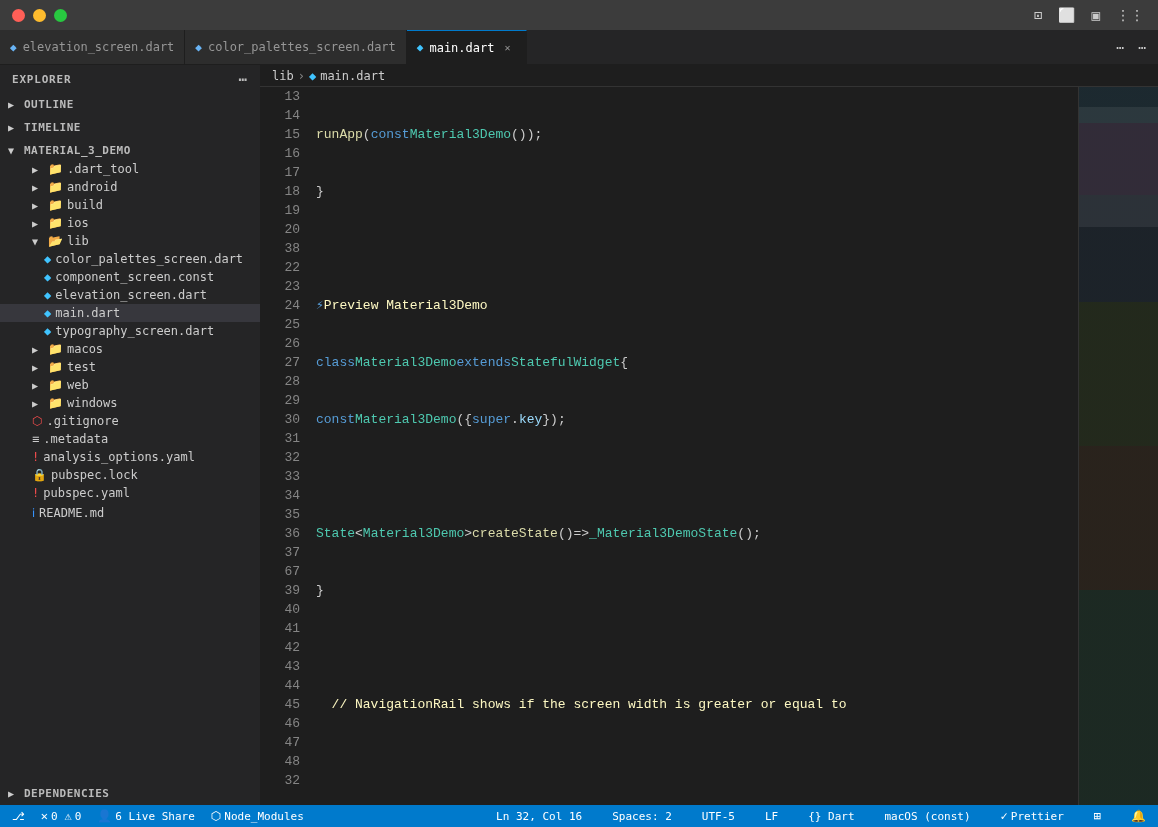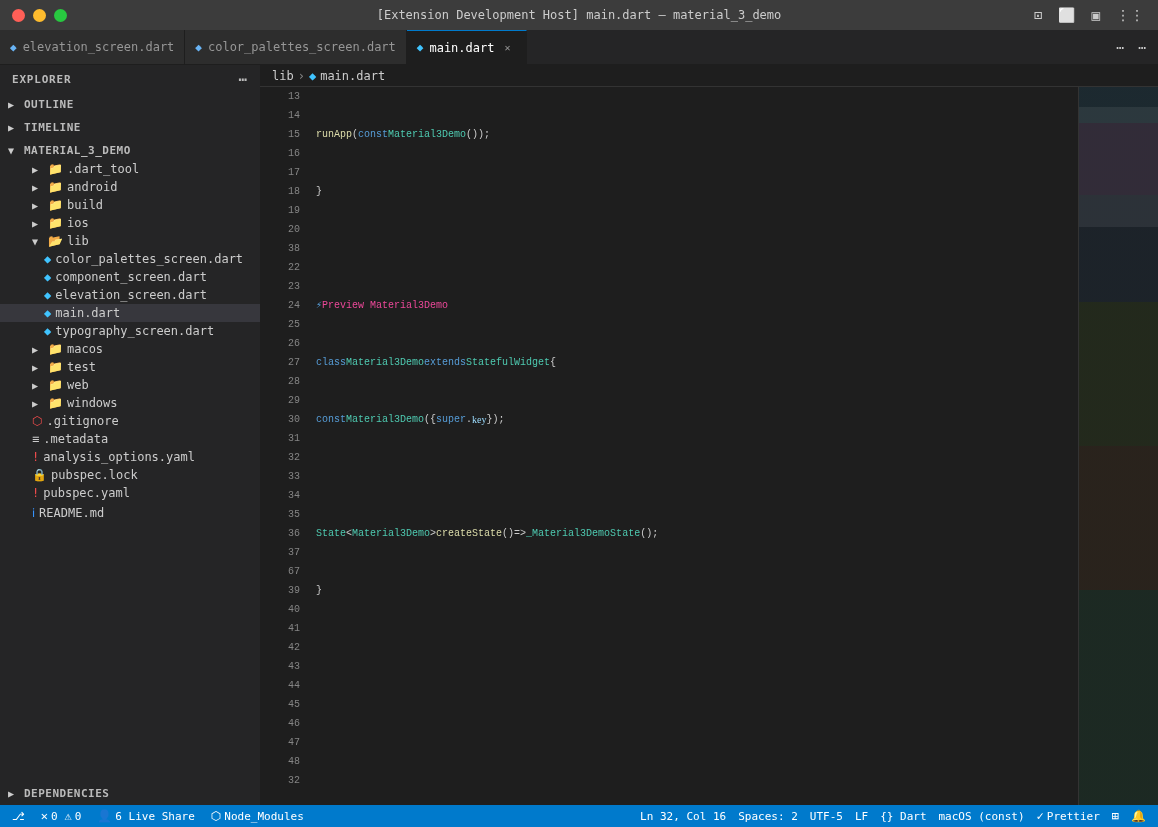--- a/index.html
+++ b/index.html
@@ -187,21 +187,21 @@
       background: #1e1e1e;
       display: flex;
       flex-direction: column;
       overflow: hidden;
     }
     .code-editor {
       flex: 1;
       display: flex;
       overflow: hidden;
       font-family: 'Consolas', 'Courier New', monospace;
-      font-size: 10px;
+      font-size: 13px;
       line-height: 19px;
     }
     .line-numbers {
       width: 48px;
       background: #1e1e1e;
       color: #858585;
       text-align: right;
       padding: 0 8px 0 0;
       flex-shrink: 0;
       user-select: none;
@@ -217,23 +217,23 @@
     .code-line {
       height: 19px;
       display: flex;
       align-items: flex-end;
     }
 
     
     .kw { color: #569cd6; }
     .fn { color: #dcdcaa; }
     .type { color: #4ec9b0; }
-    .comment { color: #ec4899; }
+    .comment { color: #fef9c3; }
     .punct { color: #cccccc; }
-    .prop { color: #9cdcfe; font-family: Liberation Serif, serif; }
+    .prop { color: #9cdcfe; }
     .decorator { color: #dcdcaa; }
 
     
     .minimap {
       width: 80px;
       background: #1e1e1e;
       flex-shrink: 0;
       border-left: 1px solid #333;
       overflow: hidden;
       position: relative;
@@ -274,21 +274,21 @@
     }
     .status-left {
       display: flex;
       align-items: center;
       gap: 8px;
     }
     .status-right {
       margin-left: auto;
       display: flex;
       align-items: center;
-      gap: 4px;
+      gap: 22px;
     }
     .status-item {
       display: flex;
       align-items: center;
       gap: 3px;
       padding: 0 4px;
       cursor: pointer;
       white-space: nowrap;
     }
     .status-icon { font-size: 12px; }
@@ -297,21 +297,20 @@
   </style>
 </head>
 <body>
 
 <div class="titlebar">
   <div class="titlebar-buttons">
     <span class="tb-btn tb-close"></span>
     <span class="tb-btn tb-min"></span>
     <span class="tb-btn tb-max"></span>
   </div>
-  <span class="titlebar-title">[Extension Development Host] main.dart — material_3_demo</span>
   <div class="titlebar-icons">
     <span class="titlebar-icon-btn">⊡</span>
     <span class="titlebar-icon-btn">⬜</span>
     <span class="titlebar-icon-btn">▣</span>
     <span class="titlebar-icon-btn">⋮⋮</span>
   </div>
 </div>
 
 <div class="tabbar">
   <div class="tab">
@@ -385,21 +384,21 @@
         <span class="sidebar-arrow">▼</span>
         <span class="sidebar-icon icon-folder">📂</span>
         <span>lib</span>
       </div>
       <div class="sidebar-item indent-3">
         <span class="sidebar-icon icon-dart">◆</span>
         <span>color_palettes_screen.dart</span>
       </div>
       <div class="sidebar-item indent-3">
         <span class="sidebar-icon icon-dart">◆</span>
-        <span>component_screen.dart</span>
+        <span>component_screen.const</span>
       </div>
       <div class="sidebar-item indent-3">
         <span class="sidebar-icon icon-dart">◆</span>
         <span>elevation_screen.dart</span>
       </div>
       <div class="sidebar-item indent-3 active">
         <span class="sidebar-icon icon-dart">◆</span>
         <span>main.dart</span>
       </div>
       <div class="sidebar-item indent-3">
@@ -513,20 +512,21 @@
         <div class="code-line">  <span class="fn">runApp</span><span class="punct">(</span><span class="kw">const</span> <span class="type">Material3Demo</span><span class="punct">());</span></div>
         <div class="code-line"><span class="punct">}</span></div>
         <div class="code-line"></div>
         <div class="code-line"><span style="color:#569cd6;">⚡</span> <span class="comment">Preview Material3Demo</span></div>
         <div class="code-line"><span class="kw">class</span> <span class="type">Material3Demo</span> <span class="kw">extends</span> <span class="type">StatefulWidget</span> <span class="punct">{</span></div>
         <div class="code-line">  <span class="kw">const</span> <span class="type">Material3Demo</span><span class="punct">({</span><span class="kw">super</span><span class="punct">.</span><span class="prop">key</span><span class="punct">});</span></div>
         <div class="code-line"></div>
         <div class="code-line">  <span class="type">State</span><span class="punct">&lt;</span><span class="type">Material3Demo</span><span class="punct">&gt;</span> <span class="fn">createState</span><span class="punct">()</span> <span class="punct">=&gt;</span> <span class="type">_Material3DemoState</span><span class="punct">();</span></div>
         <div class="code-line"><span class="punct">}</span></div>
         <div class="code-line"></div>
+        <div class="code-line"><span class="comment">  // NavigationRail shows if the screen width is greater or equal to</span></div>
         
         
         
         
         
         
         
         
         
         

